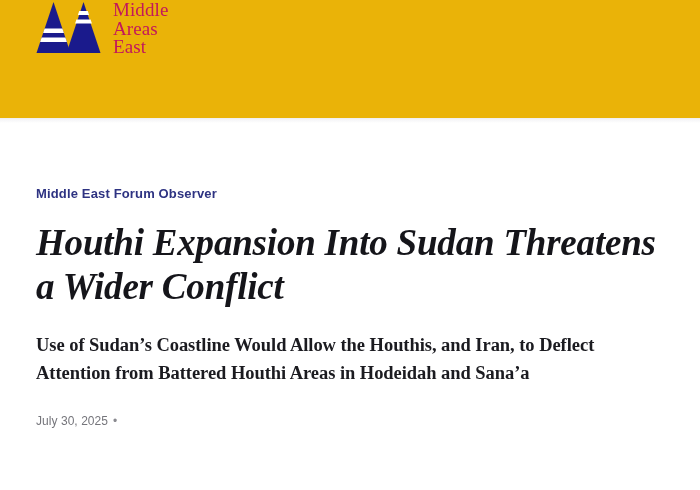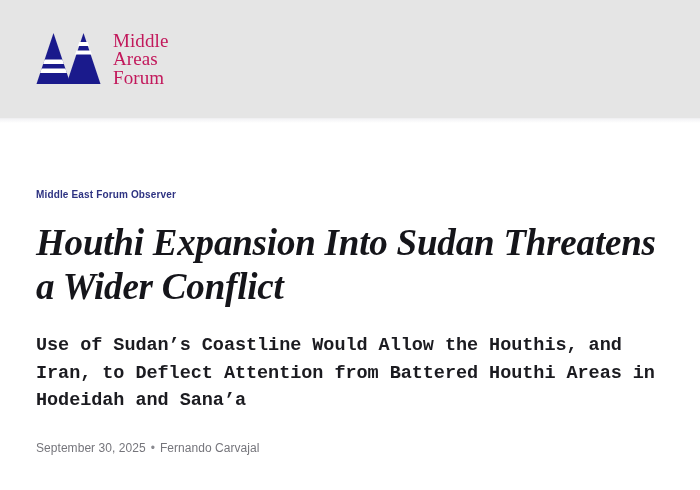--- a/index.html
+++ b/index.html
@@ -17,24 +17,24 @@
     width: 700px;
     height: 490px;
     background: #ffffff;
     overflow: hidden;
   }
 
   
   .site-header {
     position: relative;
     height: 118px;
-    background: #e5e5e5;
+    background: #eab308;
     padding: 0 36px;
     display: flex;
-    align-items: center;
+    align-items: flex-start;
   }
 
   .brand-logo {
     display: flex;
     align-items: center;
     gap: 9px;
     text-decoration: none;
   }
 
   .logo-mark {
@@ -73,21 +73,21 @@
   }
 
   
   .article {
     padding: 0 36px;
     padding-top: 66px;
   }
 
   .kicker {
     font-family: "Liberation Sans", sans-serif;
-    font-size: 10px;
+    font-size: 13px;
     font-weight: 700;
     color: #2e3382;
     letter-spacing: 0.15px;
     line-height: 1.2;
     display: inline-block;
     text-decoration: none;
   }
 
   .headline {
     margin-top: 19px;
@@ -96,21 +96,21 @@
     font-weight: 700;
     color: #15151a;
     line-height: 1.18;
     letter-spacing: -0.2px;
     max-width: 625px;
     font-style: italic;
   }
 
   .deck {
     margin-top: 24px;
-    font-family: Liberation Mono, monospace;
+    font-family: Liberation Serif, serif;
     font-size: 18.5px;
     font-weight: 700;
     color: #1b1b20;
     line-height: 1.48;
     letter-spacing: -0.05px;
     max-width: 625px;
   }
 
   .byline {
     margin-top: 27px;
@@ -151,36 +151,35 @@
 
         <polygon points="47.5,2 64.5,53 30.5,53" fill="#1a1a8c"></polygon>
 
         <polygon points="43.2,11.0 51.8,11.0 53.1,15.0 41.9,15.0" fill="#ffffff"></polygon>
         <polygon name="stripe" points="40.4,19.5 54.6,19.5 55.9,23.5 39.1,23.5" fill="#ffffff"></polygon>
       </svg>
 
       <span class="logo-wordmark">
         <span>Middle</span>
         <span>Areas</span>
-        <span>Forum</span>
+        <span>East</span>
       </span>
     </a>
   </header>
 
   <div class="header-divider"></div>
 
   <main class="article">
 
     <a class="kicker" href="#">Middle East Forum Observer</a>
 
     <h1 class="headline">Houthi Expansion Into Sudan Threatens a Wider Conflict</h1>
 
     <h2 class="deck">Use of Sudan’s Coastline Would Allow the Houthis, and Iran, to Deflect Attention from Battered Houthi Areas in Hodeidah and Sana’a</h2>
 
     <div class="byline">
-      <span>September 30, 2025</span>
+      <span>July 30, 2025</span>
       <span class="sep">•</span>
-      <a class="author" href="#">Fernando Carvajal</a>
     </div>
 
   </main>
 
 </div>
 
 </body></html>

